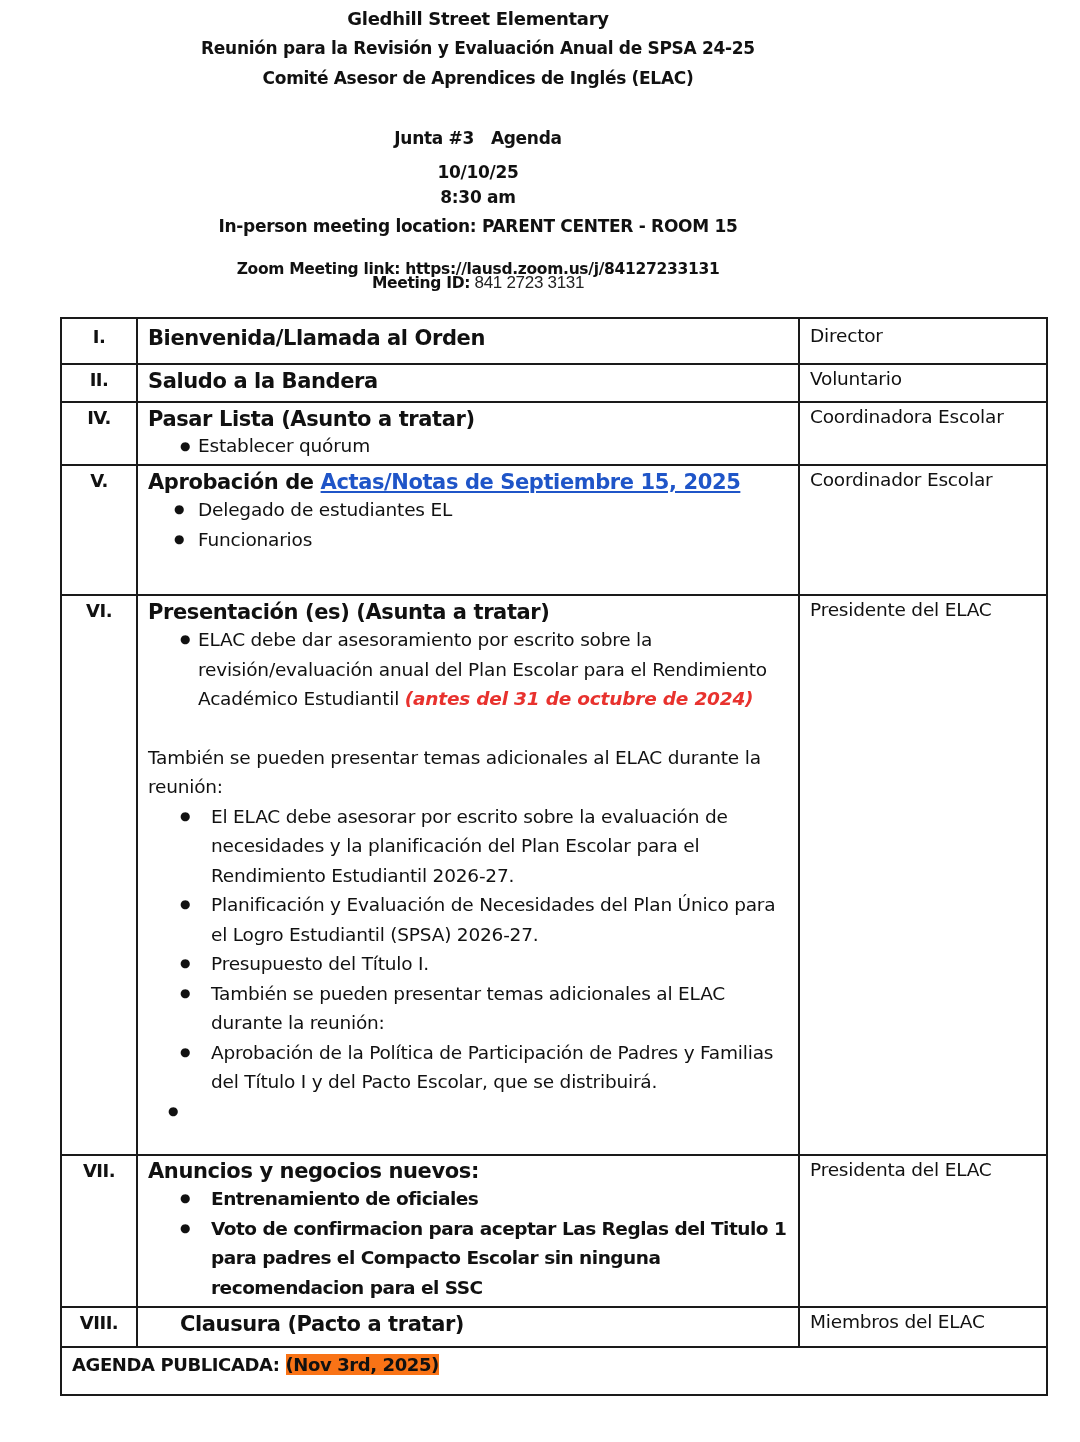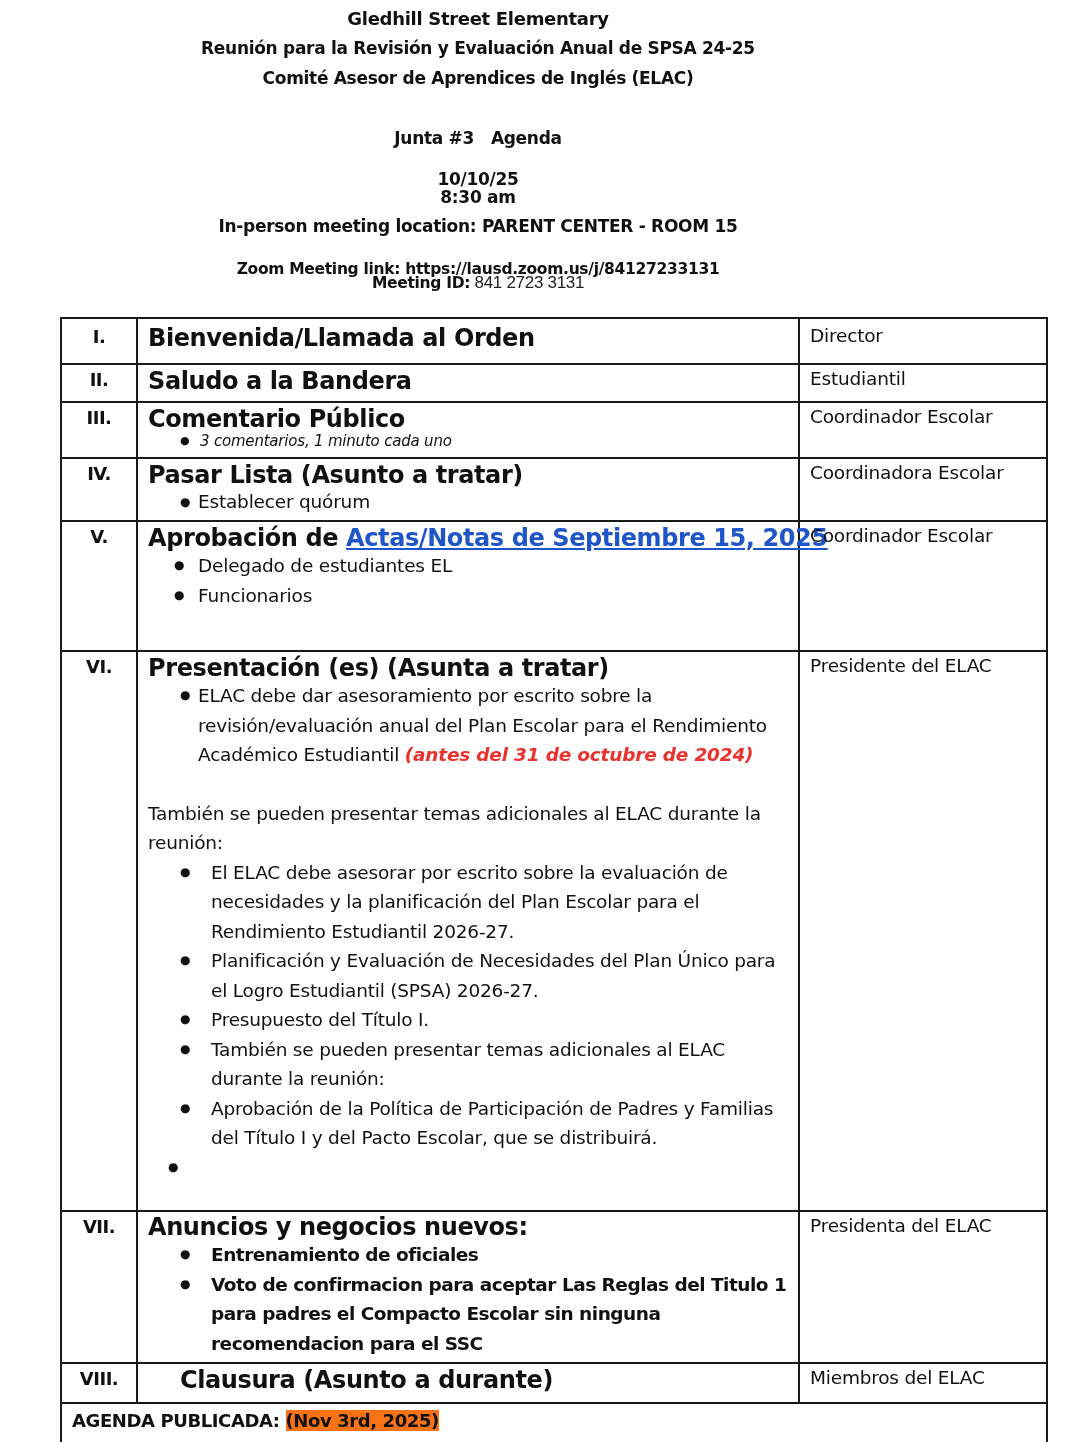--- a/index.html
+++ b/index.html
@@ -23,41 +23,41 @@
   }
   .col-num { width: 76px; }
   .col-main { width: 662px; }
   .col-who { width: 248px; }
   .num {
     text-align: center; font-weight: bold; font-size: 18px; padding-top: 7px !important;
     letter-spacing: -0.5px;
   }
   .main { padding: 6px 10px 4px 10px !important; font-size: 18.5px; }
   .who { padding: 6px 10px !important; font-size: 18.5px; letter-spacing: -0.2px; }
-  .item-title { font-weight: bold; font-size: 24px; letter-spacing: -0.4px; line-height: 26px; white-space: nowrap; }
+  .item-title { font-weight: bold; font-size: 21px; letter-spacing: -0.4px; line-height: 26px; white-space: nowrap; }
   .link { color: #1f55c8; text-decoration: underline; }
   ul { margin: 0; padding: 0; list-style: none; }
   li { position: relative; line-height: 29.5px; font-size: 18.5px; letter-spacing: -0.2px; }
   li .dot { position: absolute; font-size: 14px; }
   .small-italic li { font-style: italic; font-size: 15px; line-height: 18px; }
   .red { color: #e8322e; font-weight: bold; font-style: italic; }
   .para { line-height: 29.5px; font-size: 18.5px; letter-spacing: -0.2px; }
   .bold { font-weight: bold; letter-spacing: -0.4px; }
   .footer-cell { padding: 6px 10px !important; font-weight: bold; font-size: 18px; letter-spacing: -0.4px; height: 34px; }
   .hl { background: #f97316; }
 </style>
 </head>
 <body>
 
 <div class="header">
   <div class="h-line h1" style="top:8px;">Gledhill Street Elementary</div>
   <div class="h-line h2" style="top:38px;">Reunión para la Revisión y Evaluación Anual de SPSA 24-25</div>
   <div class="h-line h2" style="top:68px;">Comité Asesor de Aprendices de Inglés (ELAC)</div>
   <div class="h-line h2" style="top:128px; white-space: pre;">Junta #3   Agenda</div>
-  <div class="h-line h2" style="top:169px;">10/10/25</div>
+  <div class="h-line h2" style="top:162px;">10/10/25</div>
   <div class="h-line h2" style="top:187px;">8:30 am</div>
   <div class="h-line h2" style="top:216px;">In-person meeting location: PARENT CENTER - ROOM 15</div>
   <div class="h-line h3" style="top:260px;">Zoom Meeting link: https://lausd.zoom.us/j/84127233131</div>
   <div class="h-line h3" style="top:273px;">
     <span>Meeting ID:</span><span class="h-id-num"> 841 2723 3131</span>
   </div>
 </div>
 
 <table class="agenda">
   <colgroup>
@@ -73,33 +73,23 @@
           <div class="item-title">Bienvenida/Llamada al Orden</div>
         </td>
     <td class="who">Director</td>
   </tr>
 
   <tr style="height:38px;">
     <td class="num" style="padding-top:4px !important;">II.</td>
     <td class="main" style="padding-top:3px !important;">
           <div class="item-title">Saludo a la Bandera</div>
         </td>
-    <td class="who" style="padding-top:3px !important;">Estudiantil</td>
+    <td class="who" style="padding-top:3px !important;">Voluntario</td>
   </tr>
 
-  <tr style="height:56px;">
-    <td class="num" style="padding-top:4px !important;">III.</td>
-    <td class="main" style="padding-top:3px !important;">
-      <div class="item-title">Comentario Público</div>
-      <ul class="small-italic">
-        <li style="padding-left:52px;"><span class="dot" style="left:32px; font-size:11px;">●</span><span>3 comentarios, 1 minuto cada uno</span></li>
-      </ul>
-    </td>
-    <td class="who" style="padding-top:3px !important;">Coordinador Escolar</td>
-  </tr>
 
   <tr style="height:60px;">
     <td class="num" style="padding-top:4px !important;">IV.</td>
     <td class="main" style="padding-top:3px !important;">
       <div class="item-title">Pasar Lista (Asunto a tratar)</div>
       <ul>
         <li style="padding-left:50px; line-height:28px;"><span class="dot" style="left:32px; font-size:12px;">●</span><span>Establecer quórum</span></li>
       </ul>
     </td>
     <td class="who" style="padding-top:3px !important;">Coordinadora Escolar</td>
@@ -146,21 +136,21 @@
         <li style="padding-left:63px; font-weight:bold; letter-spacing:-0.5px;"><span class="dot" style="left:32px; font-size:12px;">●</span><span>Entrenamiento de oficiales</span></li>
         <li style="padding-left:63px; font-weight:bold; letter-spacing:-0.5px;"><span class="dot" style="left:32px; font-size:12px;">●</span><span>Voto de confirmacion para aceptar Las Reglas del Titulo 1 para padres el Compacto Escolar sin ninguna recomendacion para el SSC</span></li>
       </ul>
     </td>
     <td class="who" style="padding-top:3px !important;margin-left:36px;">Presidenta del ELAC</td>
   </tr>
 
   <tr style="height:40px;">
     <td class="num" style="padding-top:4px !important;">VIII.</td>
     <td class="main" style="padding-top:3px !important; padding-left:42px !important;">
-          <div class="item-title">Clausura (Asunto a durante)</div>
+          <div class="item-title">Clausura (Pacto a tratar)</div>
         </td>
     <td class="who" style="padding-top:3px !important;">Miembros del ELAC</td>
   </tr>
 
   <tr>
     <td colspan="3" class="footer-cell">
       <span>AGENDA PUBLICADA: </span><span class="hl">(Nov 3rd, 2025)</span>
     </td>
   </tr>
 </tbody>

